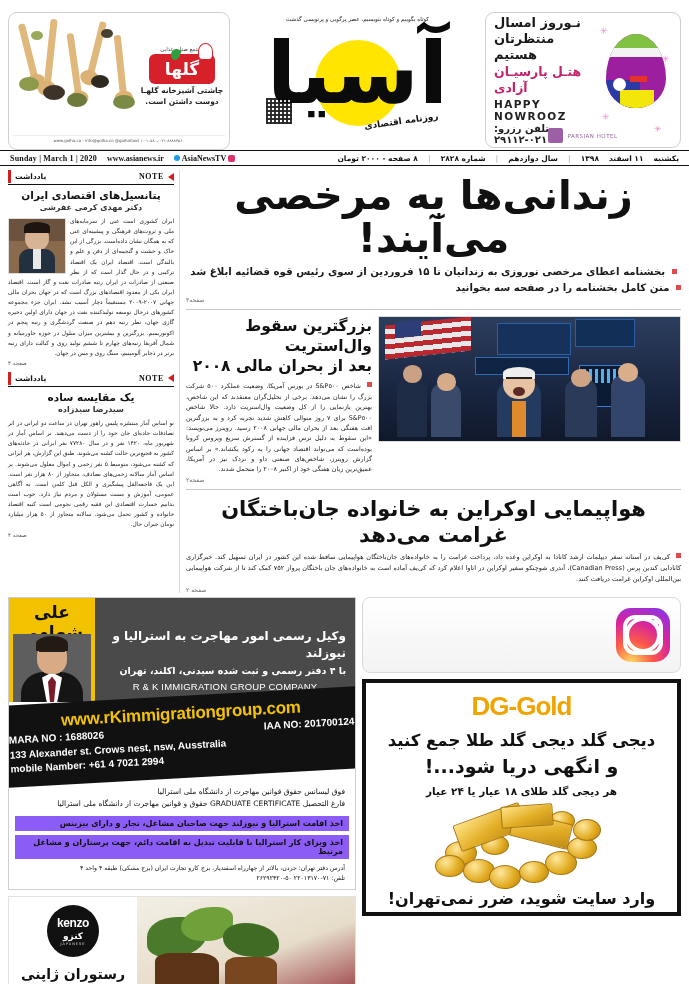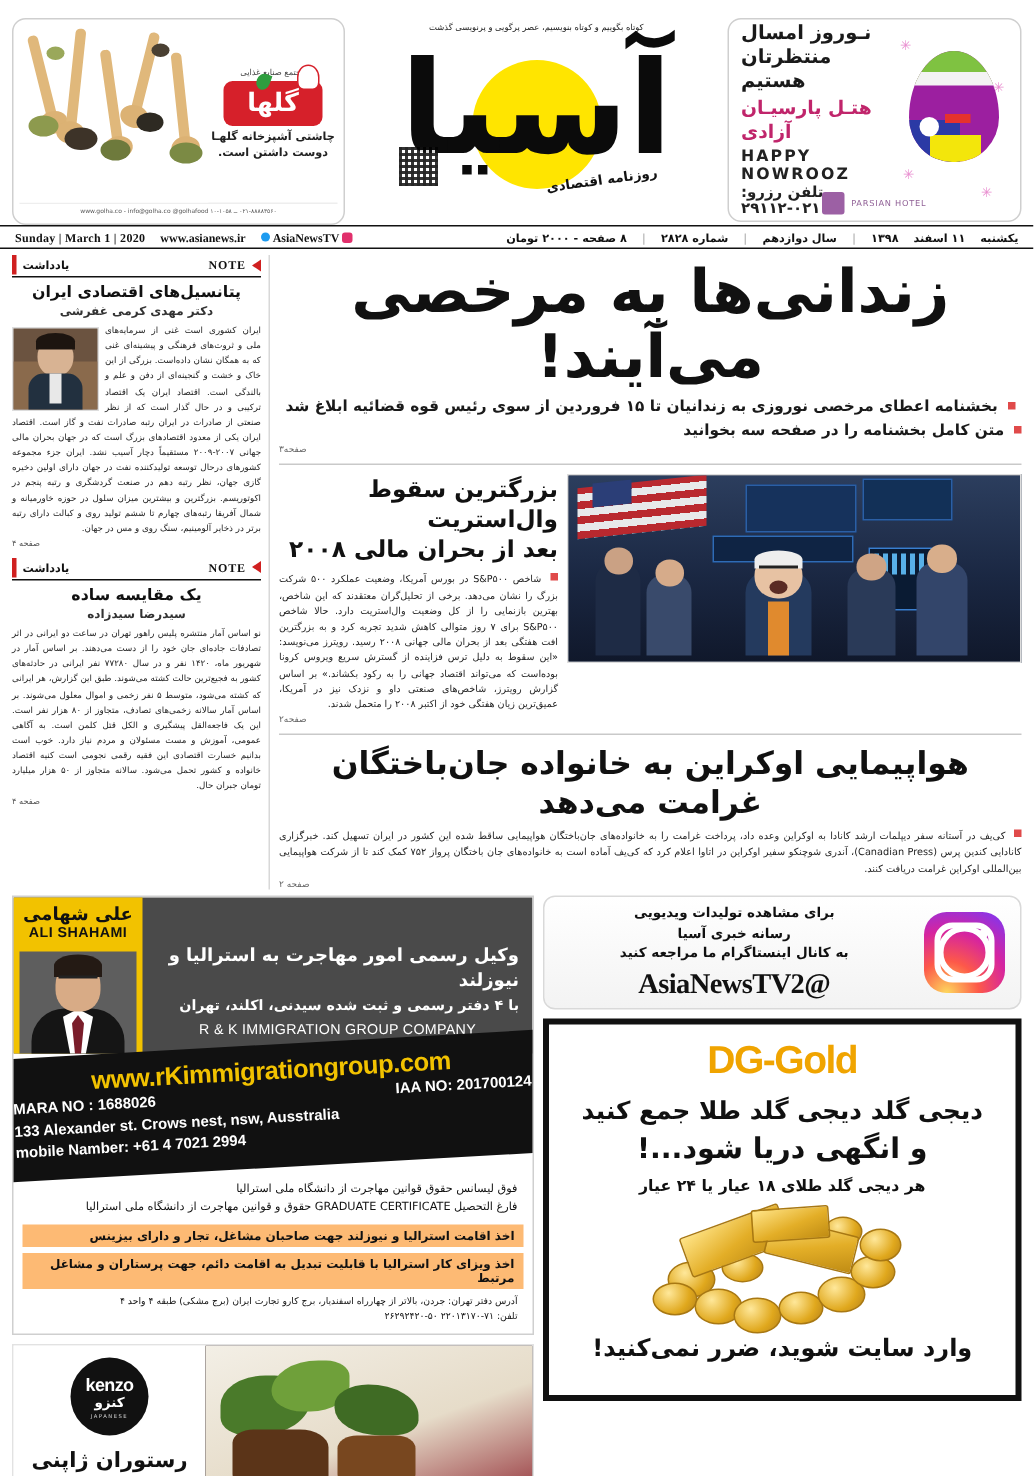--- a/index.html
+++ b/index.html
@@ -122,58 +122,58 @@
     background:radial-gradient(circle at 28% 100%,#fdd85d 0%,#fd5949 32%,#d6249f 62%,#7638fa 100%);
     display:flex;align-items:center;justify-content:center;position:relative;}
   .insta-logo .ring{width:28px;height:28px;border:4px solid #fff;border-radius:50%;}
   .insta-logo .dot{position:absolute;top:11px;right:11px;width:6px;height:6px;border-radius:50%;background:#fff;}
   .insta-logo .frame{position:absolute;inset:7px;border:4px solid #fff;border-radius:12px;}
   .insta-txt{flex:1;text-align:center;}
   .insta-txt .l{font-size:9px;font-weight:700;color:#111;line-height:1.5;}
   .insta-handle{font-family:"Liberation Serif",serif;font-size:19px;font-weight:700;color:#111;margin-top:2px;letter-spacing:-.4px;}
 
   
-  .dg-ad{border:4px solid #111;margin-top:6px;padding:8px 10px 22px 10px;text-align:center;background:#fff;}
+  .dg-ad{border:4px solid #111;margin-top:6px;padding:8px 10px 4px 10px;text-align:center;background:#fff;}
   .dg-logo{font-family:"Liberation Sans",sans-serif;font-size:26px;font-weight:700;color:#f0a400;letter-spacing:-1px;}
   .dg-l1{font-size:16.5px;font-weight:700;color:#111;margin-top:8px;line-height:1.35;letter-spacing:-.4px;}
   .dg-l2{font-size:19px;font-weight:700;color:#111;margin-top:2px;letter-spacing:-.4px;}
   .dg-l3{font-size:10.5px;font-weight:700;color:#111;margin-top:8px;}
   .dg-l4{font-size:12.5px;font-weight:700;color:#d81f26;margin-top:2px;}
   .gold-art{height:86px;position:relative;margin:4px auto 2px auto;width:190px;}
   .coin{position:absolute;border-radius:50%;background:radial-gradient(circle at 35% 30%,#ffe89a,#e0a81d 60%,#b6821a);border:1px solid #a87813;}
   .bar{position:absolute;background:linear-gradient(160deg,#ffe487,#e3ae27 55%,#c08c14);border:1px solid #a87813;border-radius:2px;}
   .dg-l5{font-size:16px;font-weight:700;color:#111;margin-top:2px;letter-spacing:-.4px;}
   .dg-url{border:2px solid #111;margin-top:7px;padding:4px 0;font-family:"Liberation Sans",sans-serif;font-size:23px;
      font-weight:400;color:#111;letter-spacing:-.5px;direction:ltr;}
 
   
   .imm-ad{border:1px solid #cfcfcf;background:#fff;overflow:hidden;position:relative;}
   .imm-top{display:flex;height:104px;background:#4a4a4a;color:#fff;}
   .imm-person{width:86px;flex:0 0 86px;background:#f2c200;position:relative;}
   .imm-name{text-align:center;padding-top:4px;}
-  .imm-name .fa{font-size:12px;font-weight:700;color:#111;}
+  .imm-name .fa{font-size:17px;font-weight:700;color:#111;}
   .imm-name .en{font-size:9.5px;font-weight:700;color:#111;letter-spacing:.3px;font-family:"Liberation Sans",sans-serif;}
   .imm-photo{position:absolute;left:4px;right:4px;top:36px;bottom:0;background:#5e5e5e;overflow:hidden;}
   .imm-head{position:absolute;left:50%;transform:translateX(-50%);top:6px;width:30px;height:34px;border-radius:48% 48% 42% 42%;background:#d8ab86;}
   .imm-hair{position:absolute;left:50%;transform:translateX(-50%);top:2px;width:32px;height:15px;border-radius:50% 50% 0 0;background:#241a14;}
   .imm-glass{position:absolute;left:50%;transform:translateX(-50%);top:16px;width:26px;height:6px;border-top:2px solid #222;}
   .imm-suit{position:absolute;left:50%;transform:translateX(-50%);top:38px;width:62px;height:64px;background:#151515;border-radius:22px 22px 0 0;}
   .imm-shirt{position:absolute;left:50%;transform:translateX(-50%);top:38px;width:20px;height:32px;background:#fff;clip-path:polygon(50% 0,100% 16%,74% 100%,26% 100%,0 16%);}
   .imm-tie{position:absolute;left:50%;transform:translateX(-50%);top:42px;width:8px;height:30px;background:#7a1d2a;clip-path:polygon(50% 0,100% 18%,70% 100%,30% 100%,0 18%);}
   .imm-info{flex:1;padding:7px 9px 0 9px;text-align:right;margin-top:23px;}
   .imm-l1{font-size:12px;font-weight:700;color:#fff;line-height:1.4;letter-spacing:-.3px;}
   .imm-l2{font-size:9.5px;font-weight:700;color:#fff;line-height:1.5;margin-top:2px;}
   .imm-l3{font-family:"Liberation Sans",sans-serif;font-size:9.5px;color:#fff;letter-spacing:.2px;margin-top:3px;direction:ltr;text-align:center;}
   .imm-band{background:#111;color:#fff;padding:8px 6px 10px 6px;transform:rotate(-3.2deg);margin:-6px -12px 0 -12px;position:relative;z-index:2;}
   .imm-url{font-family:"Liberation Sans",sans-serif;font-size:17px;font-weight:700;color:#f2c200;text-align:center;direction:ltr;letter-spacing:-.3px;}
   .imm-rows{display:flex;justify-content:space-between;direction:ltr;font-family:"Liberation Sans",sans-serif;color:#fff;padding:0 6px;}
   .imm-rows div{font-size:10px;font-weight:700;line-height:1.45;}
   .imm-fa{padding:8px 10px 2px 10px;text-align:right;}
   .imm-fa .r{font-size:7.5px;color:#111;line-height:1.6;}
-  .imm-yellow{background:#fdba74;margin:4px 6px 0 6px;padding:3px 6px;text-align:right;font-size:8px;font-weight:700;color:#111;}
+  .imm-yellow{background:#8b5cf6;margin:4px 6px 0 6px;padding:3px 6px;text-align:right;font-size:8px;font-weight:700;color:#111;}
   .imm-addr{padding:4px 10px 6px 10px;text-align:right;font-size:6.2px;color:#111;line-height:1.6;}
 
   
   .kenzo-ad{margin-top:6px;display:flex;height:178px;border:1px solid #e2e2e2;overflow:hidden;background:#fff;}
   .kenzo-photo{flex:1;position:relative;background:#2a1a14;overflow:hidden;}
   .kenzo-panel{width:128px;flex:0 0 128px;background:#fff;text-align:center;padding:8px 6px;box-sizing:border-box;
      border-radius:0 0 0 26px;}
   .kenzo-logo{width:52px;height:52px;border-radius:50%;background:#111;color:#fff;margin:0 auto;display:flex;
      flex-direction:column;align-items:center;justify-content:center;gap:1px;}
   .kenzo-logo .en{font-family:"Liberation Sans",sans-serif;font-size:12px;font-weight:600;letter-spacing:-.4px;}
@@ -409,26 +409,20 @@
   <div class="lower">
 
     <div class="lower-left">
 
       <div class="insta-ad">
         <div class="insta-logo">
           <div class="frame"></div>
           <div class="ring"></div>
           <div class="dot"></div>
         </div>
-        <div class="insta-txt">
-          <div class="l">برای مشاهده تولیدات ویدیویی</div>
-          <div class="l">رسانه خبری آسیا</div>
-          <div class="l">به کانال اینستاگرام ما مراجعه کنید</div>
-          <div class="insta-handle">@AsiaNewsTV2</div>
-        </div>
       </div>
 
       <div class="dg-ad">
         <div class="dg-logo">DG-Gold</div>
         <div class="dg-l1">دیجی گلد دیجی گلد طلا جمع کنید</div>
         <div class="dg-l2">و انگهی دریا شود...!</div>
         <div class="dg-l3">هر دیجی گلد طلای ۱۸ عیار یا ۲۴ عیار</div>
 
         <div class="gold-art">
           <div class="coin" style="left:18px;top:40px;width:30px;height:22px;"></div>
@@ -439,21 +433,21 @@
           <div class="coin" style="left:118px;top:50px;width:30px;height:22px;"></div>
           <div class="coin" style="left:140px;top:36px;width:28px;height:20px;"></div>
           <div class="coin" style="left:146px;top:18px;width:26px;height:20px;"></div>
           <div class="coin" style="left:122px;top:10px;width:24px;height:18px;"></div>
           <div class="coin" style="left:54px;top:34px;width:26px;height:18px;"></div>
           <div class="bar" style="left:28px;top:12px;width:68px;height:26px;transform:rotate(-20deg);"></div>
           <div class="bar" style="left:84px;top:16px;width:58px;height:24px;transform:rotate(14deg);"></div>
           <div class="bar" style="left:74px;top:4px;width:50px;height:20px;transform:rotate(-4deg);"></div>
         </div>
 
-        <div class="dg-l5">وارد سایت شوید، ضرر نمی‌کنید!</div>
+        <div class="dg-l5">وارد سایت شوید، ضرر نمی‌تهران!</div>
       </div>
     </div>
 
     <div class="lower-right">
 
       <div class="imm-ad">
         <div class="imm-top">
           <div class="imm-info">
             <div class="imm-l1">وکیل رسمی امور مهاجرت به استرالیا و نیوزلند</div>
             <div class="imm-l2">با ۴ دفتر رسمی و ثبت شده سیدنی، اکلند، تهران</div>

